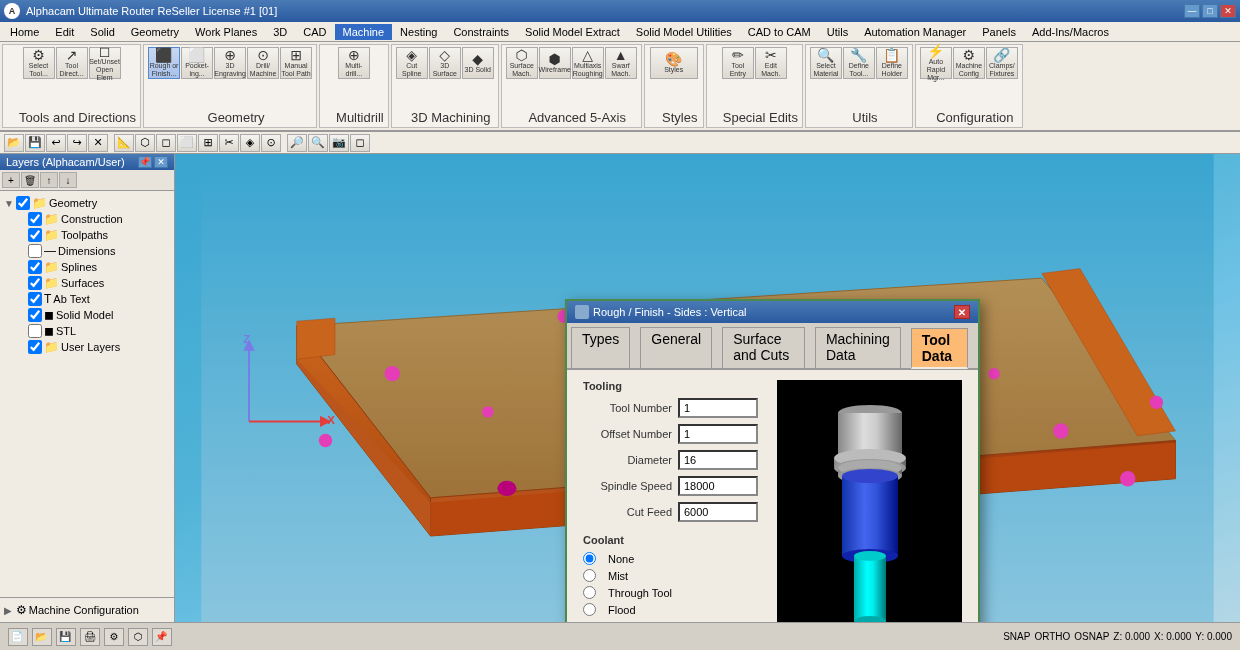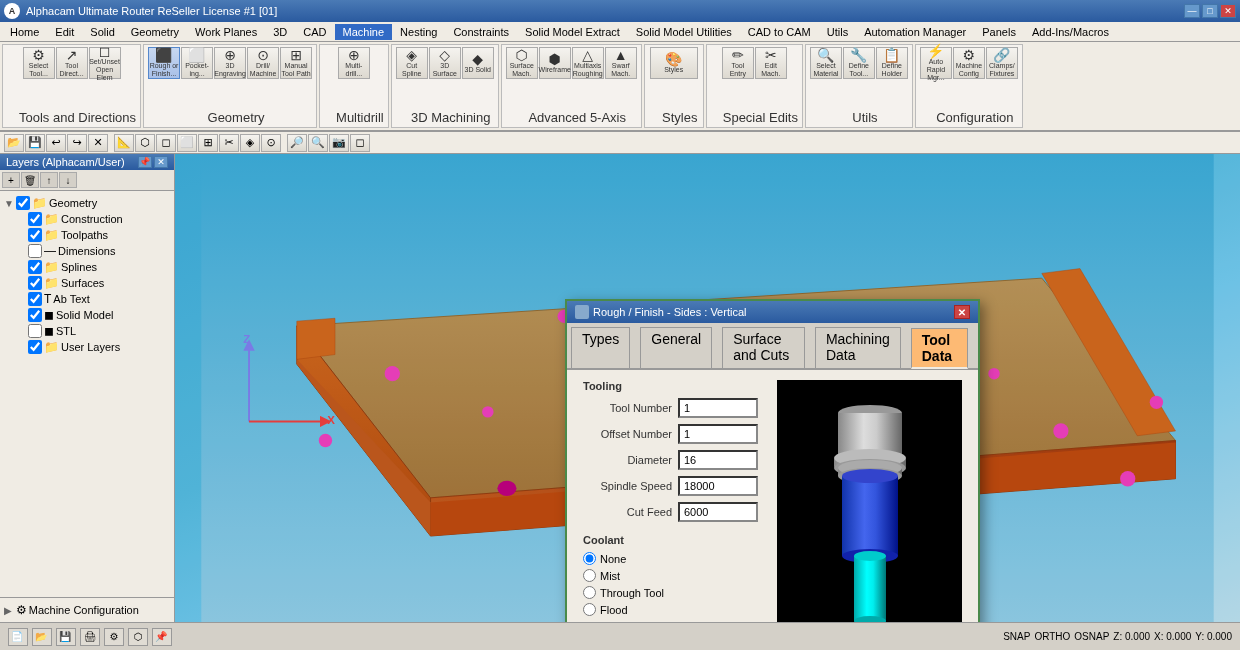--- a/index.html
+++ b/index.html
@@ -328,21 +328,21 @@
       height: 260px;
     }
 
     
     #coolant-section {
       margin-top: 12px;
     }
     .radio-row {
       display: flex;
       align-items: center;
-      gap: 4px;
+      gap: 12px;
       margin-bottom: 4px;
     }
     .radio-row input[type="radio"] { margin: 0; }
     .radio-label { font-size: 11px; }
   </style>
 </head>
 <body>
 
 <div id="title-bar">
   <div class="title-logo">A</div>

